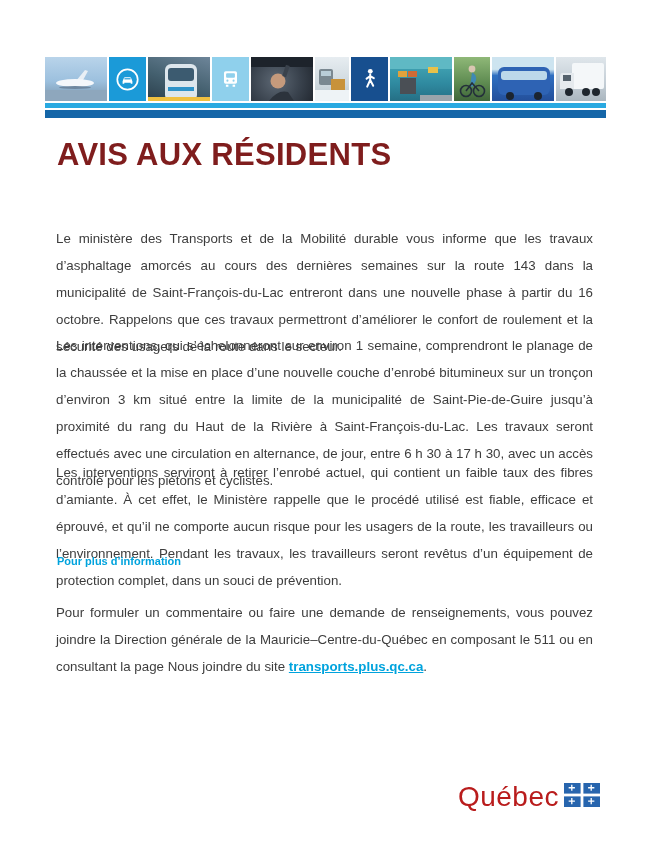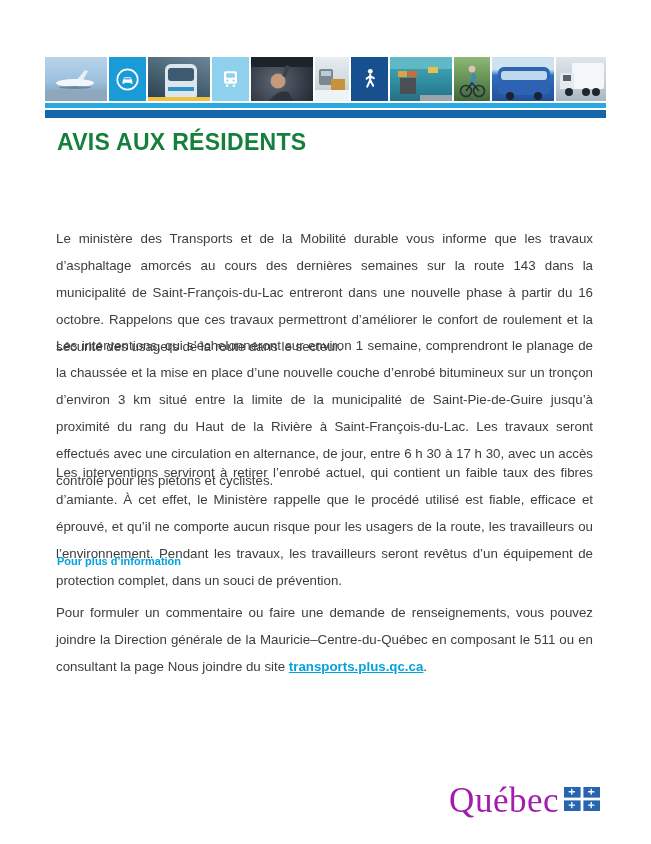--- a/index.html
+++ b/index.html
@@ -21,36 +21,36 @@
   .t-lightblue-icon{width:37px;background:#8fd0ec;}
   .t-mechanic{width:62px;background:radial-gradient(circle at 40% 55%,#5d6874 0%,#39424d 55%,#20262e 100%);}
   .t-snowplow{width:34px;background:linear-gradient(180deg,#e7edf1 0%,#cfd9df 60%,#b9c5cc 100%);}
   .t-navy-icon{width:37px;background:#174f8f;}
   .t-port{width:62px;background:linear-gradient(180deg,#49aebb 0%,#2f8aa0 60%,#256f85 100%);}
   .t-cyclist{width:36px;background:linear-gradient(180deg,#8fb878 0%,#5d8a50 60%,#40663a 100%);}
   .t-bus{width:62px;background:linear-gradient(180deg,#cde4f0 0%,#cde4f0 28%,#2f6fc1 42%,#234f9b 100%);}
   .t-truck{width:50px;background:linear-gradient(180deg,#dfe6eb 0%,#c3cdd5 60%,#aab6bf 100%);}
 
   
-  .doc-title{position:absolute;left:57px;top:129px;font-size:23px;font-weight:bold;color:#15803d;letter-spacing:.3px;}
+  .doc-title{position:absolute;left:57px;top:137px;font-size:31px;font-weight:bold;color:#7f1d1d;letter-spacing:.3px;}
   .doc-subtitle{position:absolute;left:57px;top:172px;font-size:14px;font-weight:bold;color:#2070b8;letter-spacing:.2px;}
 
   
   .para{position:absolute;left:40px;width:537px;margin:16px;text-align:justify;
         font-size:13.3px;line-height:27px;color:#3d3d3d;}
   .p1{top:209px;}
   .p2{top:316px;}
   .p3{top:443px;}
   .info-heading{position:absolute;left:57px;top:555px;font-size:11px;font-weight:bold;color:#00a3dd;}
   .p4{top:583px;}
   .body-link{color:#00a3dd;font-weight:bold;text-decoration:underline;cursor:pointer;}
 
   
   .footer-logo{position:absolute;top:783px;right:51px;display:flex;align-items:center;gap:5px;}
-  .wordmark{font-family:Liberation Serif, serif;font-size:35px;color:#a21caf;letter-spacing:.5px;line-height:1;}
+  .wordmark{font-family:Liberation Sans, sans-serif;font-size:28px;color:#b91c1c;letter-spacing:.5px;line-height:1;}
 </style>
 </head>
 <body>
 
 <div class="page">
 
   <div class="banner">
     <div class="tiles" id="banner-tiles">
         <div class="tile t-jet">
           <svg width="62" height="44" viewBox="0 0 62 44">

